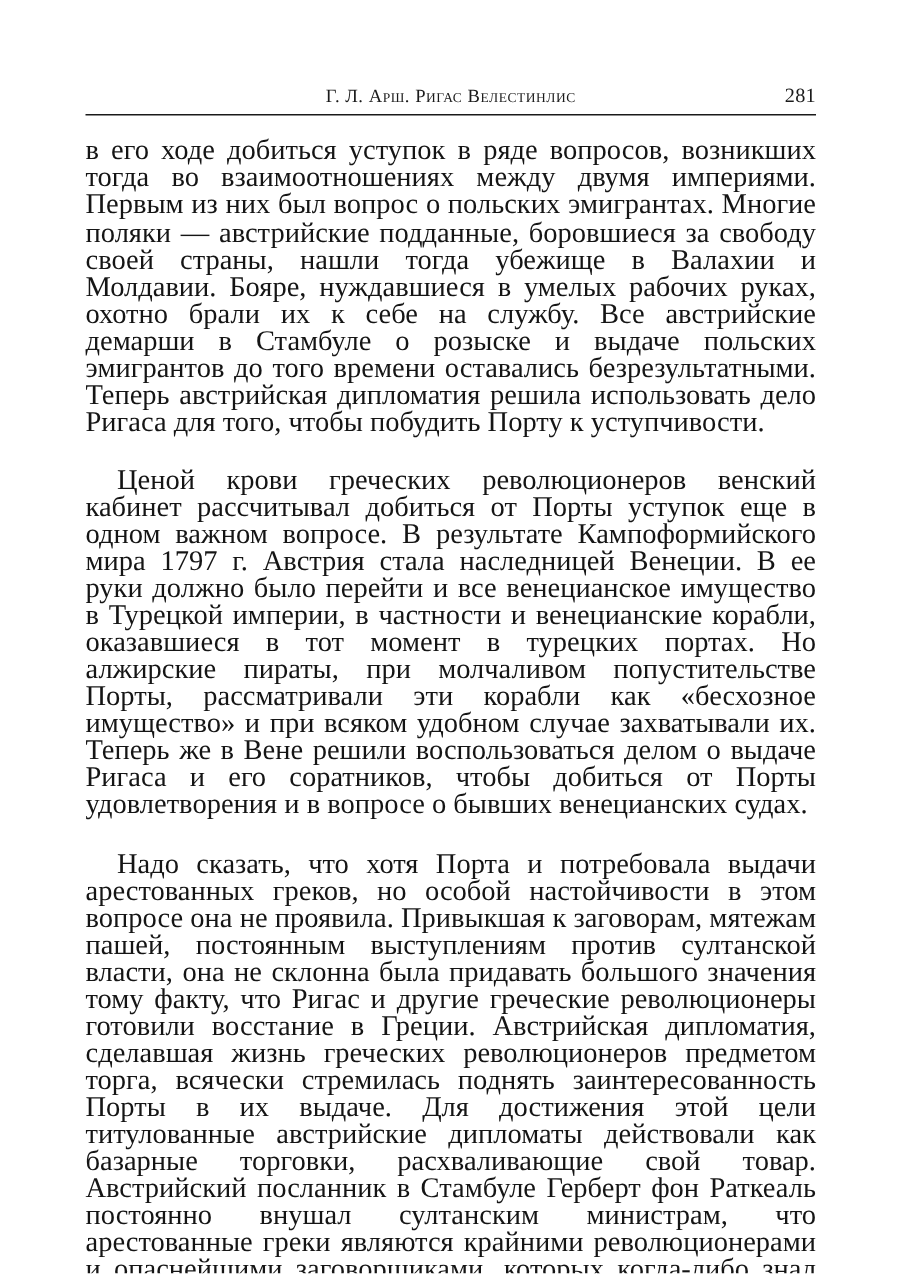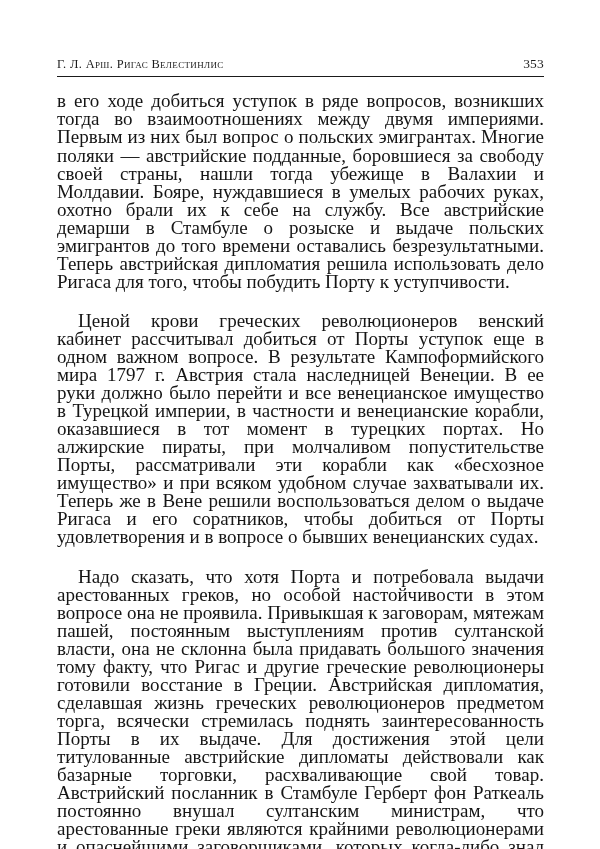--- a/index.html
+++ b/index.html
@@ -26,21 +26,21 @@
     width: 487px;
   }
 
   
   .running-head {
     position: relative;
     height: 22px;
     margin-top: 48px;
     display: flex;
     align-items: flex-end;
-    justify-content: flex-start;
+    justify-content: center;
   }
   .running-head-title {
     font-family: "Liberation Serif", "DejaVu Serif", serif;
     font-size: 12.4px;
     letter-spacing: 0.35px;
     font-variant: small-caps;
     color: #1b1b1b;
     white-space: nowrap;
     line-height: 1;
   }
@@ -87,21 +87,21 @@
   }
 </style>
 </head>
 <body>
 
 <div class="page">
   <div class="content">
 
     <div class="running-head">
       <span class="running-head-title">Г. Л. Арш. Ригас Велестинлис</span>
-      <span class="folio">353</span>
+      <span class="folio">281</span>
     </div>
 
     <div class="head-rule"></div>
 
     <div class="body-text">
       <p>в его ходе добиться уступок в ряде вопросов, возникших тогда во взаимоотношениях между двумя империями. Первым из них был вопрос о польских эмигрантах. Многие поляки — австрийские подданные, боровшиеся за свободу своей страны, нашли тогда убежище в Валахии и Молдавии. Бояре, нуждавшиеся в умелых рабочих руках, охотно брали их к себе на службу. Все австрийские демарши в Стамбуле о розыске и выдаче польских эмигрантов до того времени оставались безрезультатными. Теперь австрийская дипломатия решила использовать дело Ригаса для того, чтобы побудить Порту к уступчивости.</p>
       <p class="indent">Ценой крови греческих революционеров венский кабинет рассчитывал добиться от Порты уступок еще в одном важном вопросе. В результате Кампоформийского мира 1797 г. Австрия стала наследницей Венеции. В ее руки должно было перейти и все венецианское имущество в Турецкой империи, в частности и венецианские корабли, оказавшиеся в тот момент в турецких портах. Но алжирские пираты, при молчаливом попустительстве Порты, рассматривали эти корабли как «бесхозное имущество» и при всяком удобном случае захватывали их. Теперь же в Вене решили воспользоваться делом о выдаче Ригаса и его соратников, чтобы добиться от Порты удовлетворения и в вопросе о бывших венецианских судах.</p>
       <p class="indent">Надо сказать, что хотя Порта и потребовала выдачи арестованных греков, но особой настойчивости в этом вопросе она не проявила. Привыкшая к заговорам, мятежам пашей, постоянным выступлениям против султанской власти, она не склонна была придавать большого значения тому факту, что Ригас и другие греческие революционеры готовили восстание в Греции. Австрийская дипломатия, сделавшая жизнь греческих революционеров предметом торга, всячески стремилась поднять заинтересованность Порты в их выдаче. Для достижения этой цели титулованные австрийские дипломаты действовали как базарные торговки, расхваливающие свой товар. Австрийский посланник в Стамбуле Герберт фон Раткеаль постоянно внушал султанским министрам, что арестованные греки являются крайними революционерами и опаснейшими заговорщиками, которых когда-либо знал свет. Подготовленное ими с помощью французских республиканцев восстание должно было распространиться на всю Османскую империю и привести к ее гибели. Но, к счастью, продолжал Раткеаль, этого не случилось. Австрийская полиция держит в своих руках все нити заговора и всех главных заговорщиков. Император Франц готов выдать этих закоренелых</p>
     </div>
 

